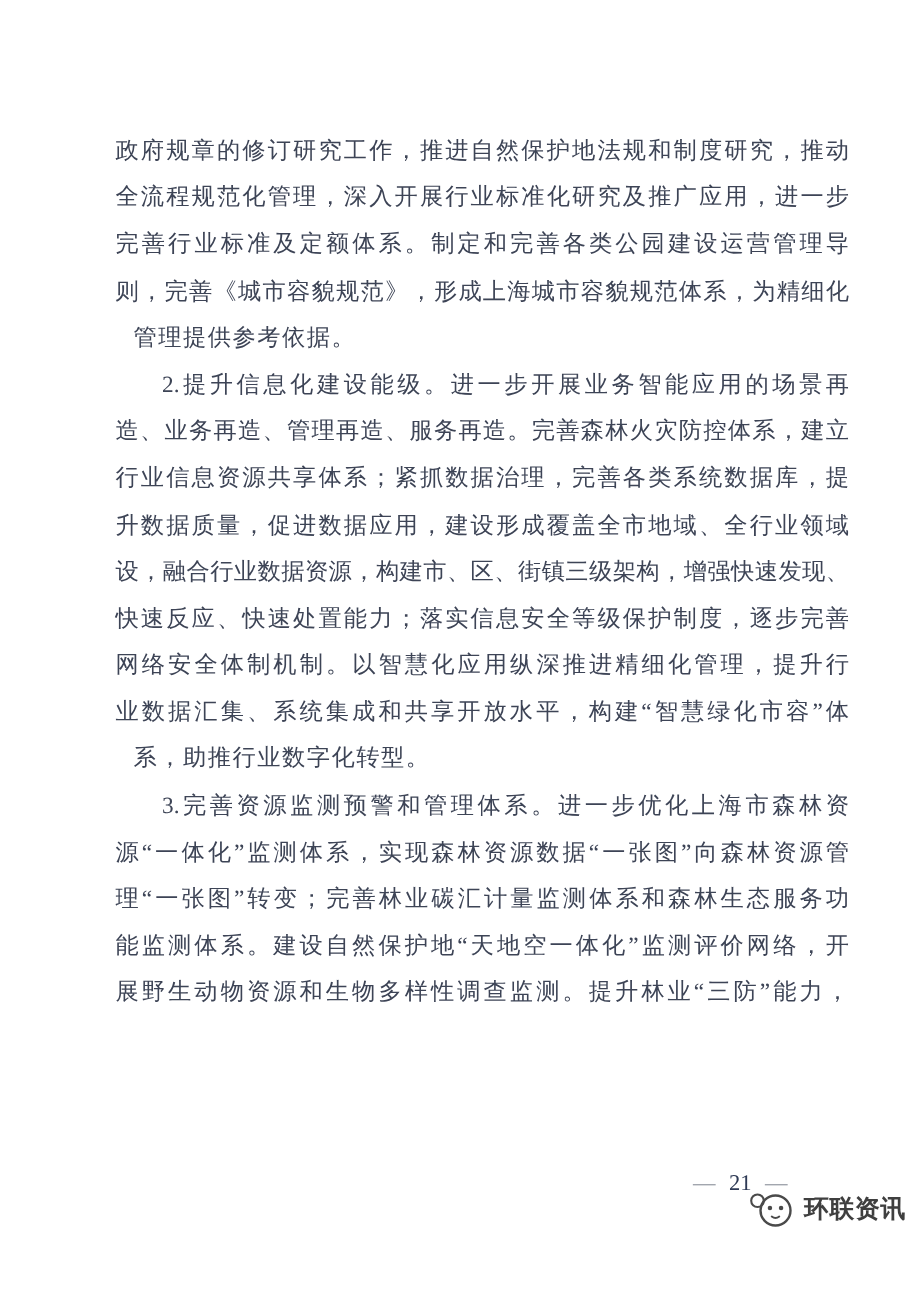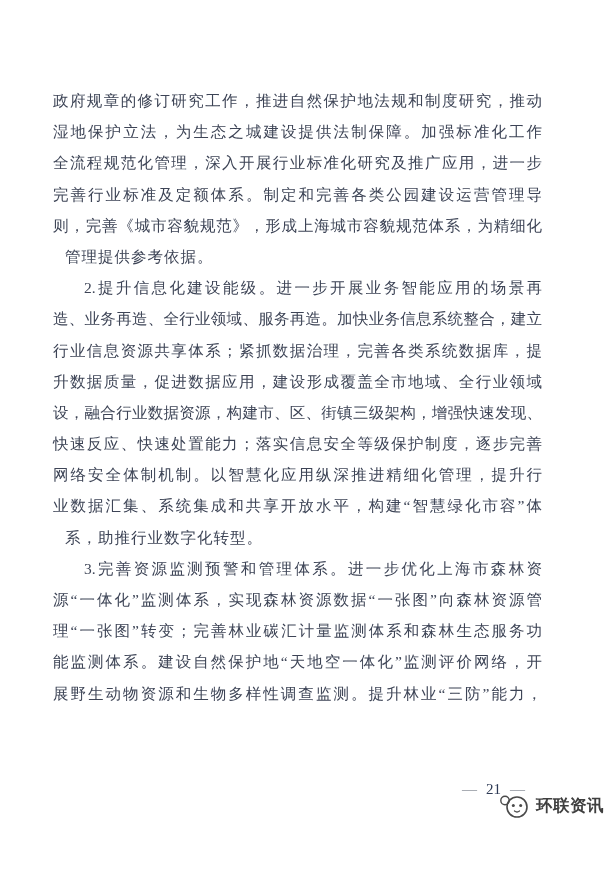--- a/index.html
+++ b/index.html
@@ -11,21 +11,21 @@
     position: relative;
     width: 612px;
     height: 873px;
     background: #ffffff;
     overflow: hidden;
     font-family: "Liberation Serif", "DejaVu Serif", serif;
   }
   .text-block {
     position: absolute;
     top: 85px;
-    left: 53px;
+    left: 77px;
     width: 489px;
     color: #3d4456;
     font-size: 15.5px;
     line-height: 31.2px;
   }
   .text-block .line {
     text-align: justify;
     text-align-last: justify;
     white-space: nowrap;
     height: 31.2px;
@@ -78,27 +78,26 @@
     letter-spacing: 0.5px;
   }
 </style>
 </head>
 <body>
 
 <div class="page">
 
   <div class="text-block">
       <div class="line">政府规章的修订研究工作，推进自然保护地法规和制度研究，推动</div>
-      <div class="line">湿地保护立法，为生态之城建设提供法制保障。加强标准化工作</div>
       <div class="line">全流程规范化管理，深入开展行业标准化研究及推广应用，进一步</div>
       <div class="line">完善行业标准及定额体系。制定和完善各类公园建设运营管理导</div>
       <div class="line">则，完善《城市容貌规范》，形成上海城市容貌规范体系，为精细化</div>
       <div class="line last">管理提供参考依据。</div>
       <div class="line indent">2.提升信息化建设能级。进一步开展业务智能应用的场景再</div>
-      <div class="line">造、业务再造、全行业领域、服务再造。加快业务信息系统整合，建立</div>
+      <div class="line">造、业务再造、管理再造、服务再造。完善森林火灾防控体系，建立</div>
       <div class="line">行业信息资源共享体系；紧抓数据治理，完善各类系统数据库，提</div>
       <div class="line">升数据质量，促进数据应用，建设形成覆盖全市地域、全行业领域</div>
       <div class="line">设，融合行业数据资源，构建市、区、街镇三级架构，增强快速发现、</div>
       <div class="line">快速反应、快速处置能力；落实信息安全等级保护制度，逐步完善</div>
       <div class="line">网络安全体制机制。以智慧化应用纵深推进精细化管理，提升行</div>
       <div class="line">业数据汇集、系统集成和共享开放水平，构建“智慧绿化市容”体</div>
       <div class="line last">系，助推行业数字化转型。</div>
       <div class="line indent">3.完善资源监测预警和管理体系。进一步优化上海市森林资</div>
       <div class="line">源“一体化”监测体系，实现森林资源数据“一张图”向森林资源管</div>
       <div class="line">理“一张图”转变；完善林业碳汇计量监测体系和森林生态服务功</div>

